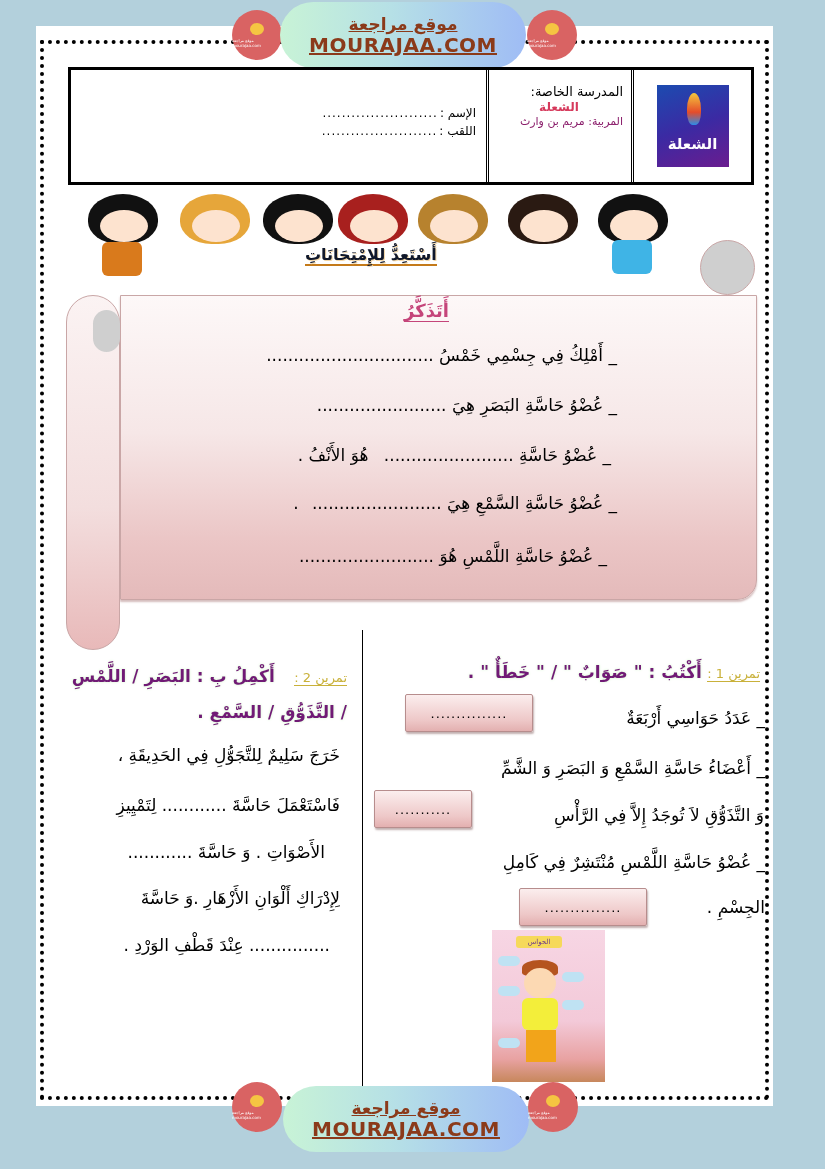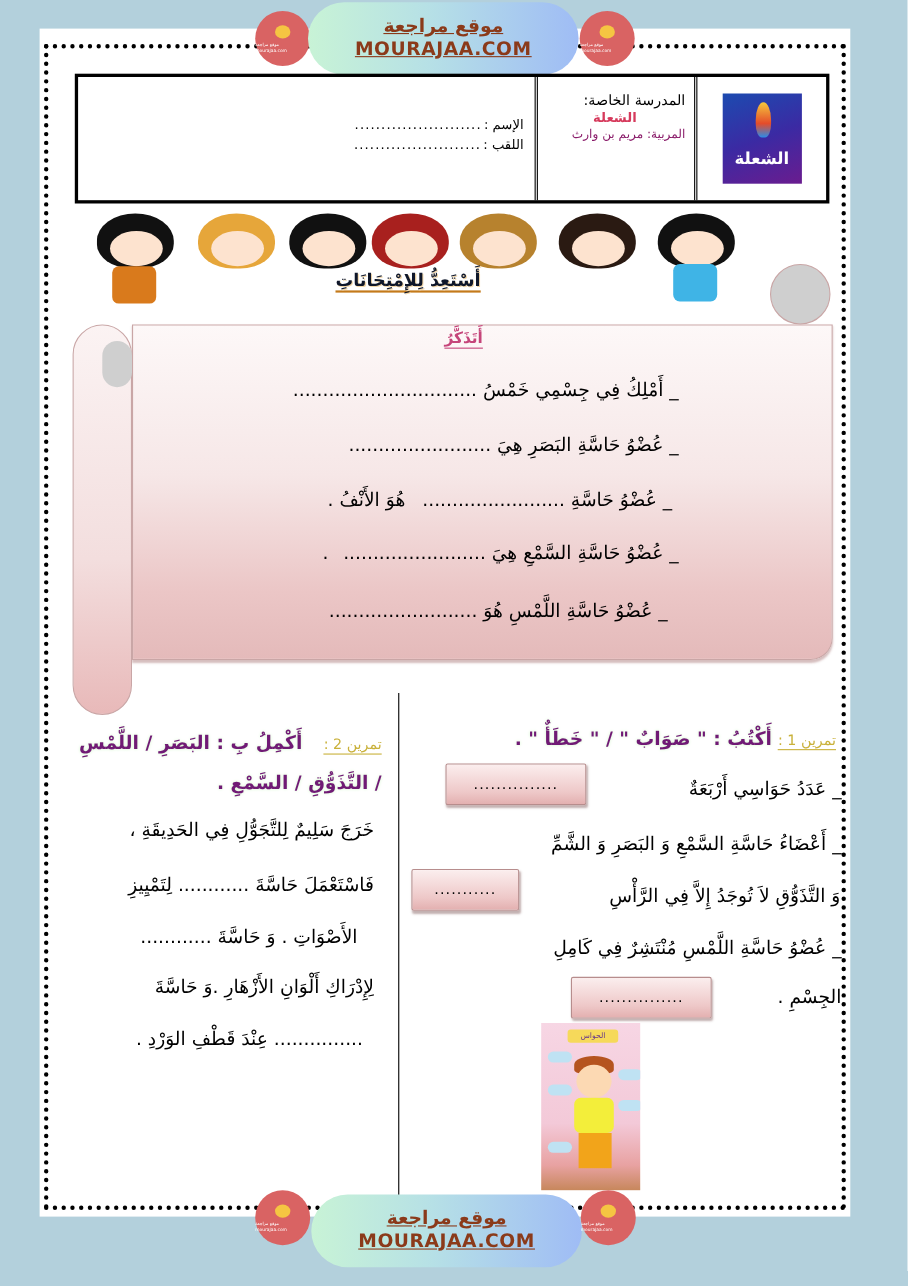--- a/index.html
+++ b/index.html
@@ -19,21 +19,21 @@
   }
 
   
   .banner {
     position: absolute; width: 246px; height: 66px; border-radius: 33px;
     background: linear-gradient(90deg, #c8f3d6 0%, #b6e0e6 45%, #9fbcf5 100%);
     display: flex; flex-direction: column; align-items: center; justify-content: center;
     color: #8b3a1a; font-weight: bold; text-decoration: underline;
   }
   .banner .ar { font-size: 17px; line-height: 20px; direction: rtl; }
-  .banner .en { font-size: 17px; line-height: 22px; letter-spacing: 0.5px; font-family: "DejaVu Sans", sans-serif; }
+  .banner .en { font-size: 20px; line-height: 22px; letter-spacing: 0.5px; font-family: "DejaVu Sans", sans-serif; }
   .badge {
     position: absolute; width: 50px; height: 50px; border-radius: 50%;
     background: #d96363; display: flex; flex-direction: column; align-items: center; justify-content: center;
   }
   .badge .dot { width: 14px; height: 12px; border-radius: 50%; background: #f5c542; margin-bottom: 3px; }
   .badge .t { font-size: 4px; color: #fff; line-height: 5px; }
 
   
   .header-table {
     position: absolute; left: 68px; top: 67px; width: 686px; height: 118px;
@@ -89,21 +89,21 @@
     position: absolute; left: 93px; top: 310px; width: 27px; height: 42px;
     background: #cfcfcf; border-radius: 14px 14px 14px 14px;
   }
   .scroll-body {
     position: absolute; left: 120px; top: 295px; width: 637px; height: 305px;
     background: linear-gradient(180deg, #fdf8f8 0%, #f6e7e7 45%, #ebc6c6 80%, #e4baba 100%);
     border: 1px solid #c9a6a6; border-radius: 0 0 20px 0;
     box-shadow: 0 2px 2px rgba(150,90,90,0.4);
   }
   .remember-title {
-    position: absolute; left: 404px; top: 300px; direction: rtl; font-size: 14px; color: #c5457a;
+    position: absolute; left: 404px; top: 300px; direction: rtl; font-size: 18px; color: #c5457a;
     border-bottom: 1px solid #c5457a; font-weight: bold;
   }
   .rline {
     position: absolute; direction: rtl; font-size: 17px; color: #000; white-space: nowrap;
   }
   .rline .dots { letter-spacing: 1px; }
 
   
   .col-divider { position: absolute; left: 362px; top: 630px; width: 1px; height: 465px; background: #000; }
 
@@ -115,21 +115,21 @@
   .ans-box {
     position: absolute; height: 38px;
     background: linear-gradient(180deg, #fbeeee 0%, #eec8c8 70%, #e3b0b0 100%);
     border: 1px solid #b78d8d; border-radius: 2px;
     box-shadow: 1px 2px 2px rgba(120,80,80,0.45);
     display: flex; align-items: center; justify-content: center; font-size: 13px; letter-spacing: 1px;
   }
 
   
   .poster {
-    position: absolute; left: 492px; top: 930px; width: 90px; height: 152px;
+    position: absolute; left: 492px; top: 930px; width: 113px; height: 152px;
     background: linear-gradient(180deg, #f7d6e4 0%, #f3c9d8 60%, #e8a2a2 85%, #c7875c 100%);
     overflow: hidden;
     padding-left: 13px;
   }
   .poster .ptitle { position: absolute; top: 6px; left: 24px; width: 46px; height: 12px; background: #f6d95a; border-radius: 3px;
     font-size: 7px; text-align: center; color: #6a3a8a; line-height: 12px; direction: rtl; }
   .poster .head { position: absolute; left: 32px; top: 38px; width: 32px; height: 30px; background: #fcd9b3; border-radius: 50%; }
   .poster .hair { position: absolute; left: 30px; top: 30px; width: 36px; height: 16px; background: #b5541f; border-radius: 50% 50% 20% 20%; }
   .poster .shirt { position: absolute; left: 30px; top: 68px; width: 36px; height: 32px; background: #f3ee3a; border-radius: 6px; }
   .poster .pants { position: absolute; left: 34px; top: 100px; width: 30px; height: 32px; background: #f2a41a; }

